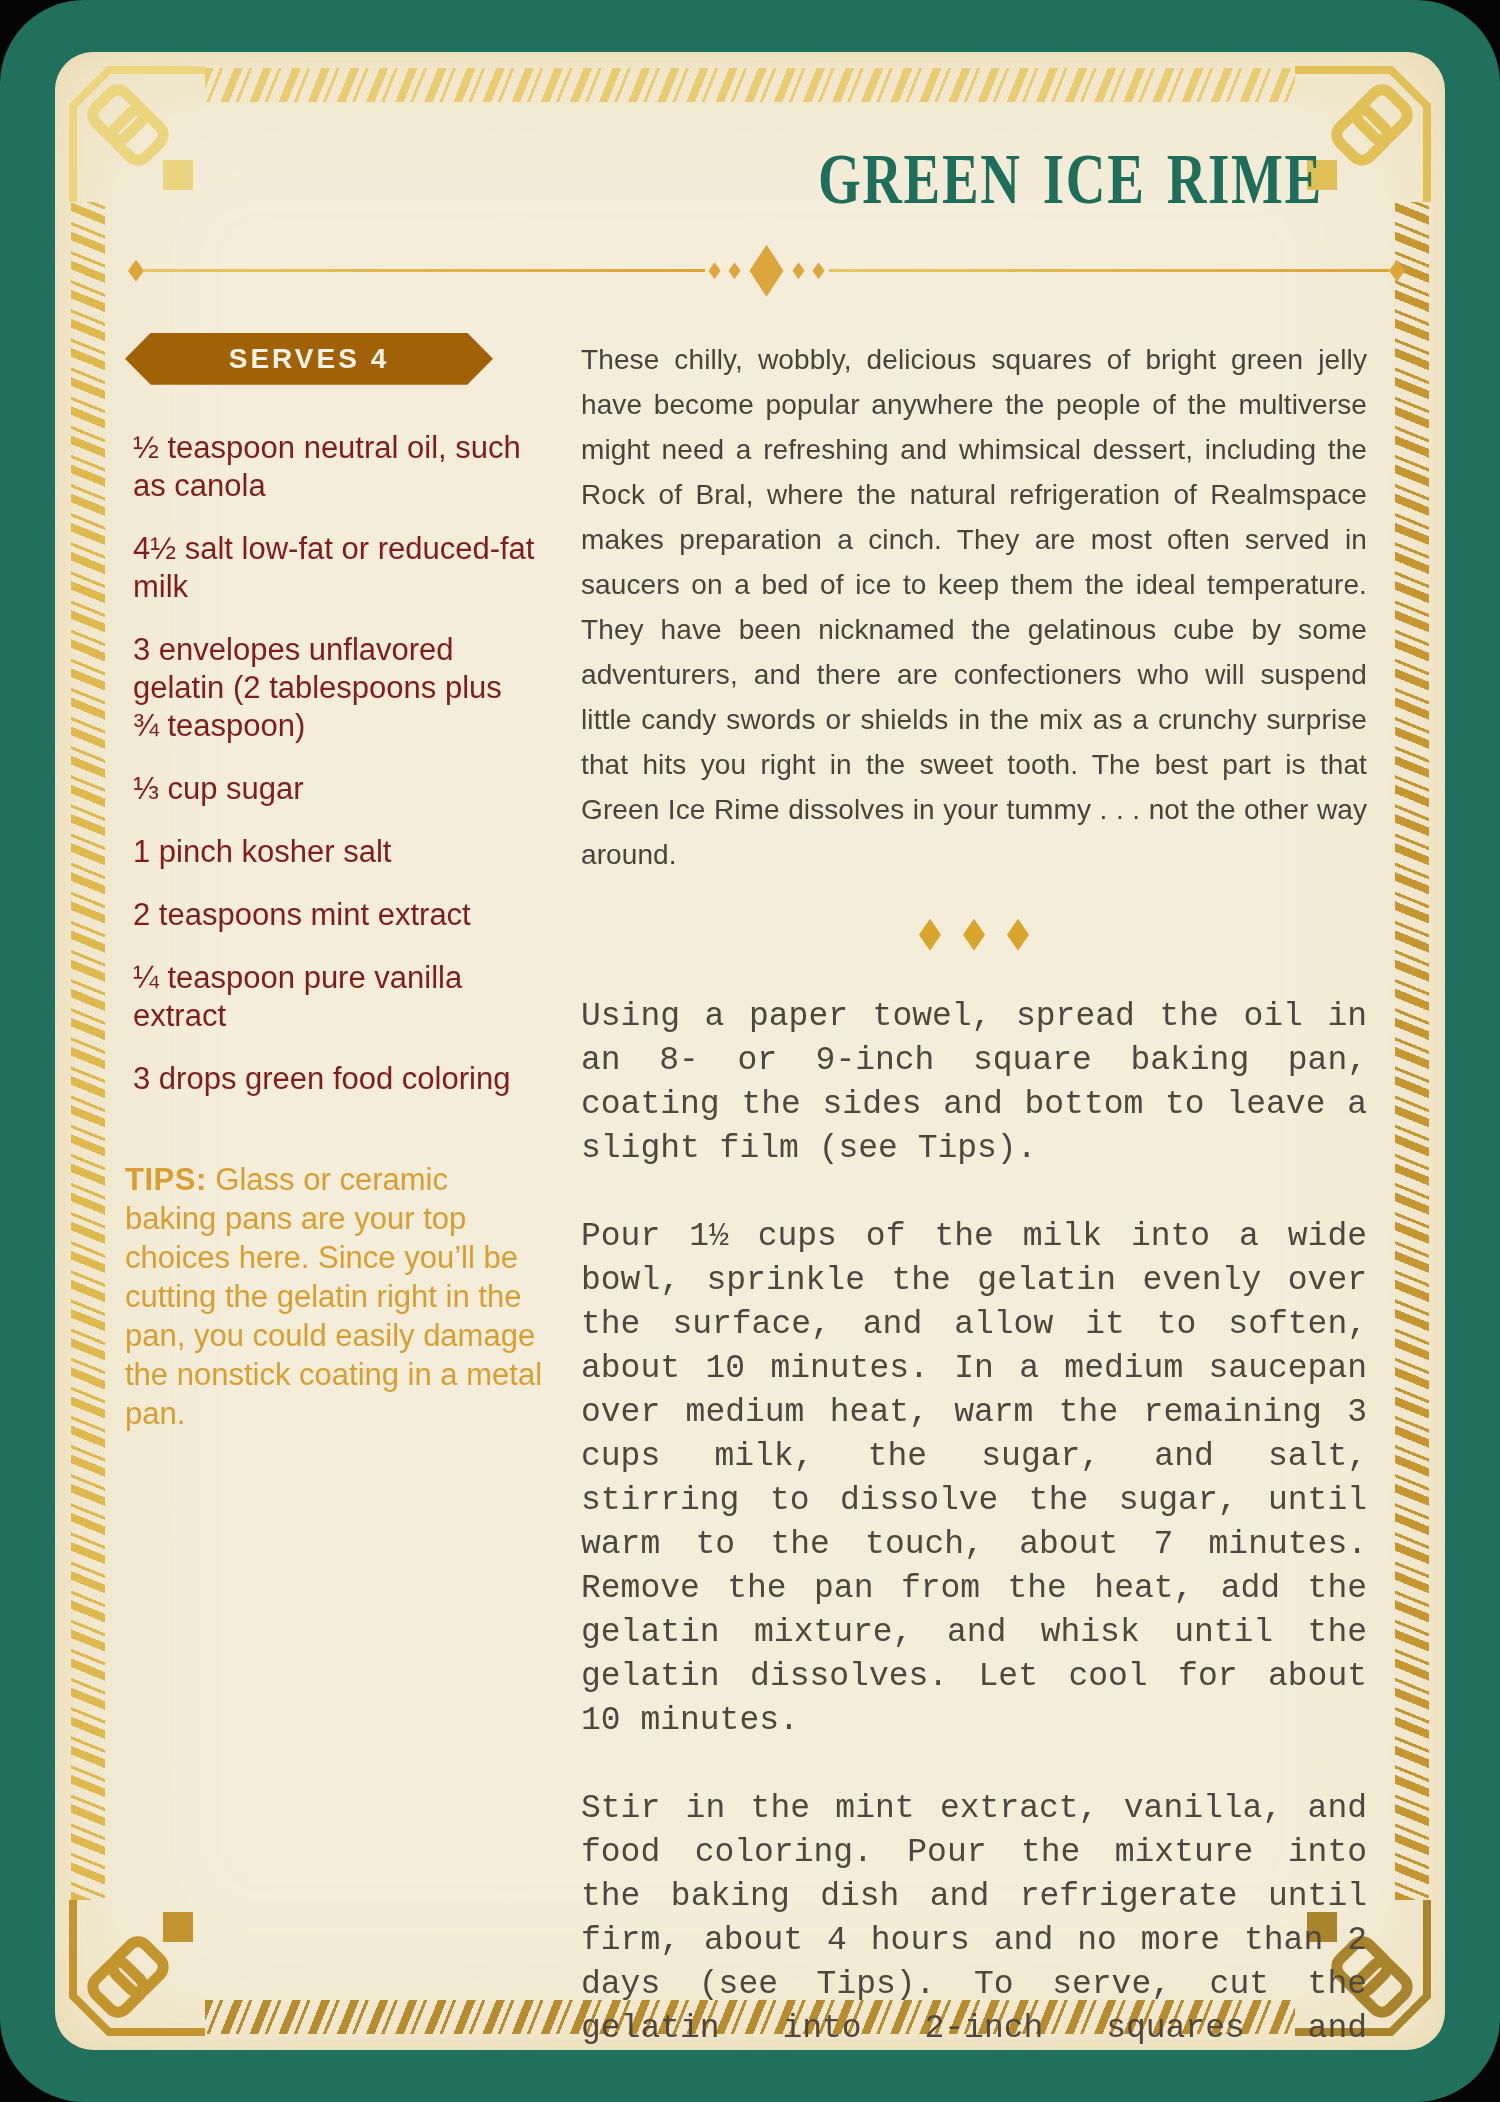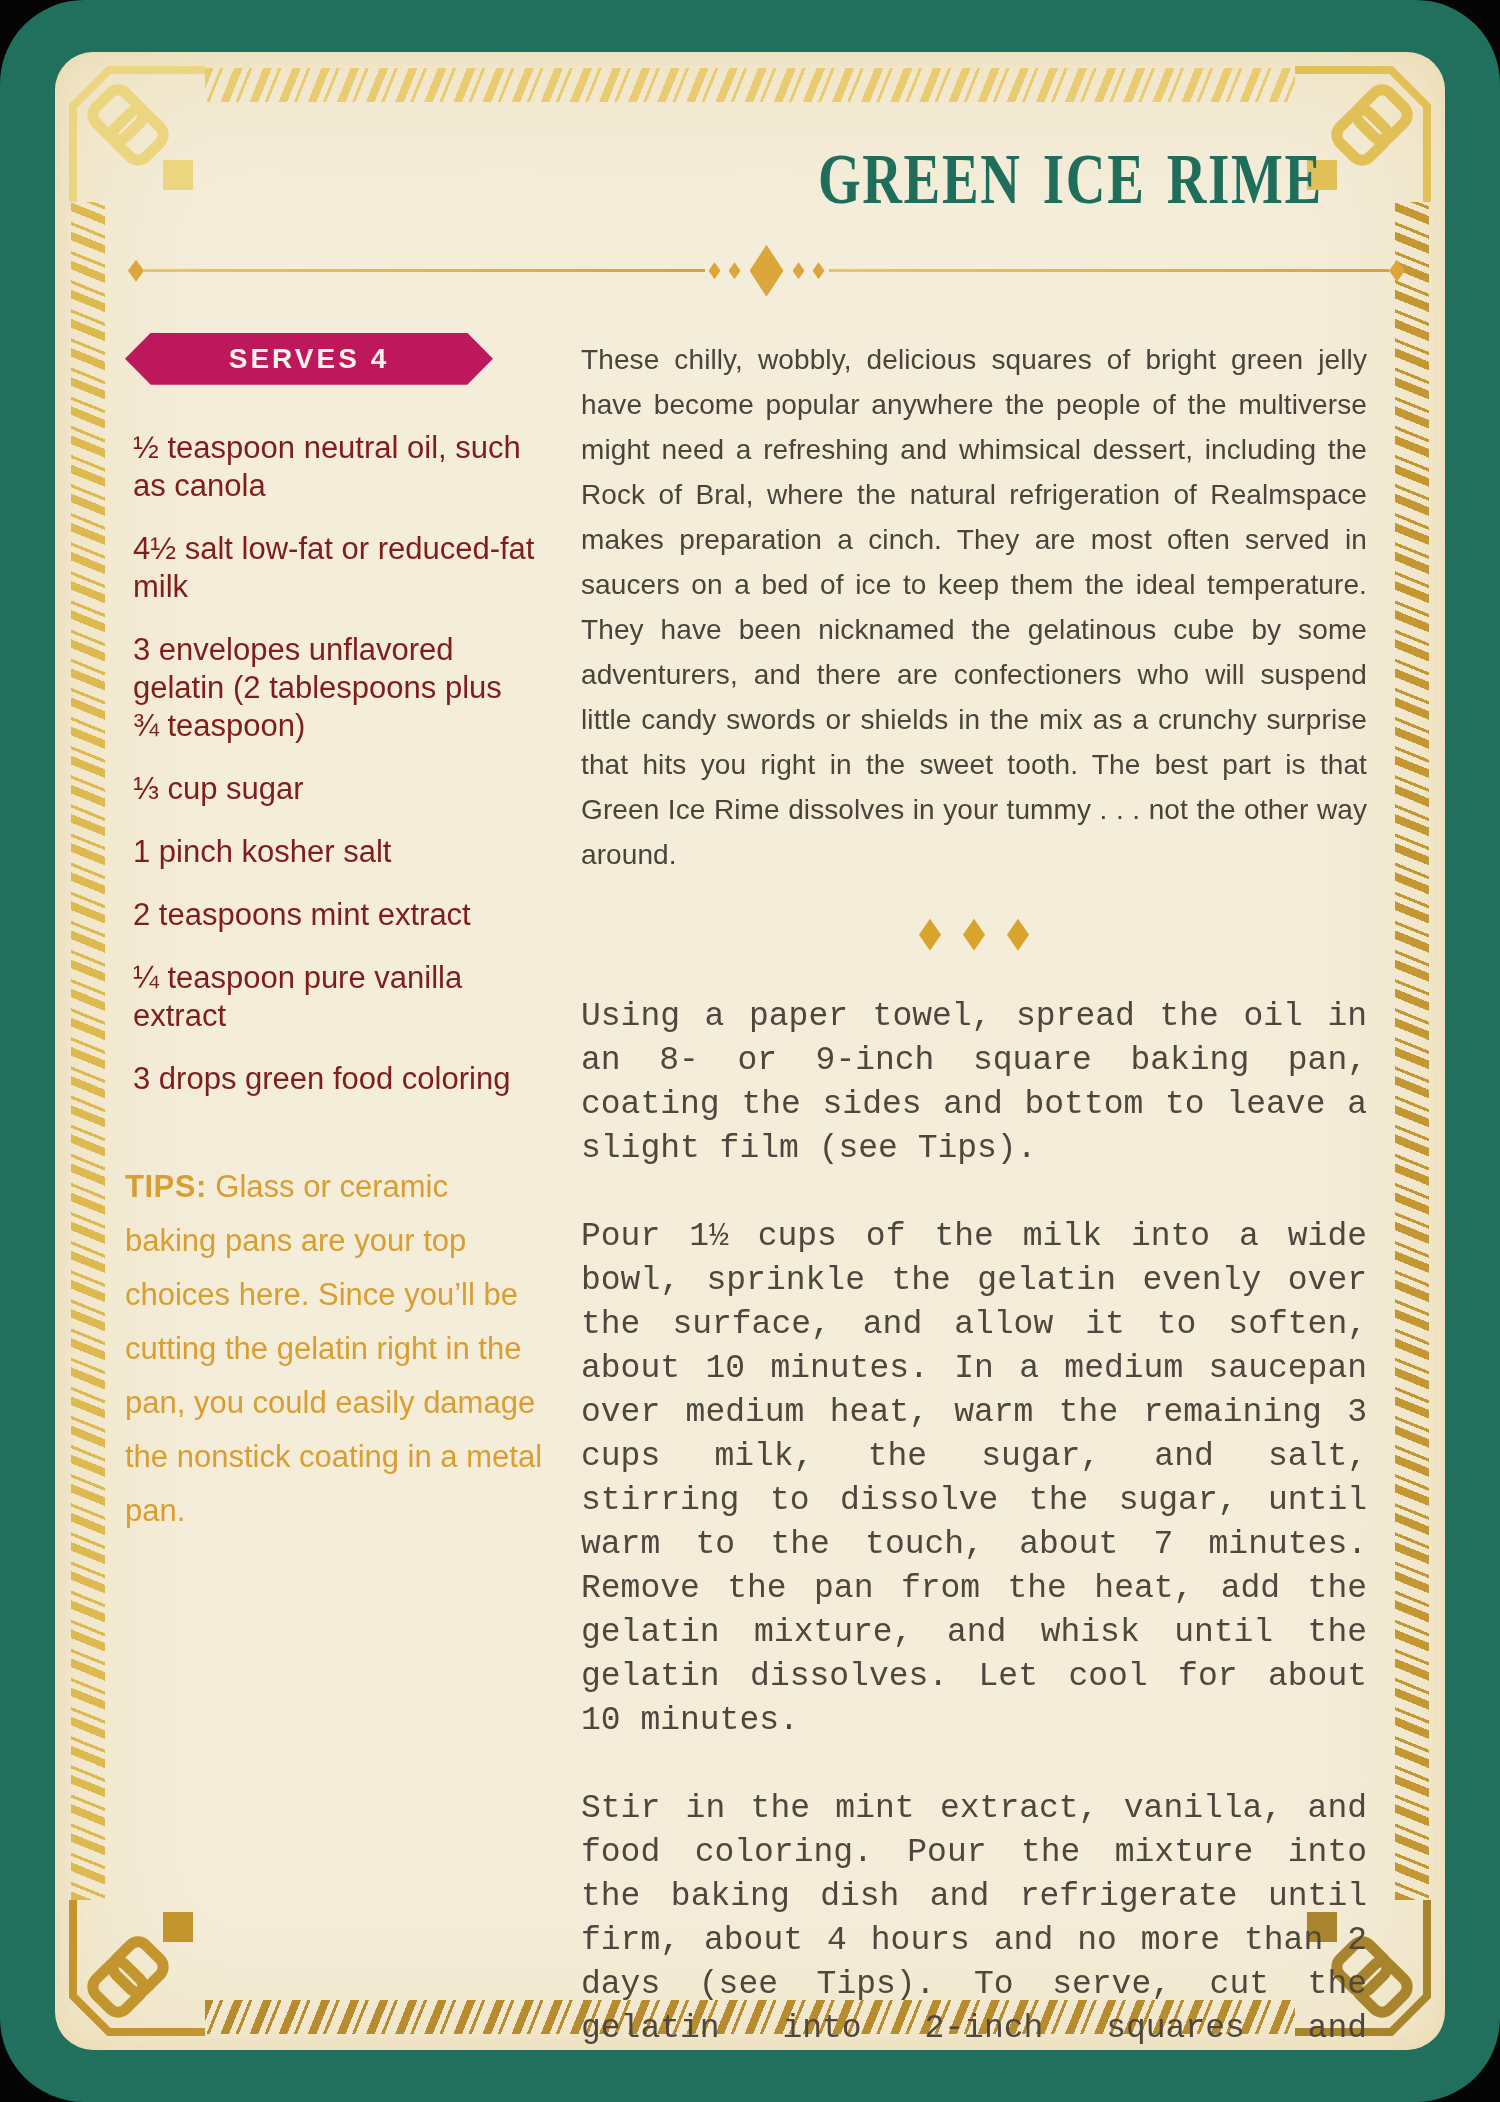--- a/index.html
+++ b/index.html
@@ -44,30 +44,30 @@
   .dmd{background:currentColor;clip-path:polygon(50% 0,100% 50%,50% 100%,0 50%);flex:0 0 auto;}
   .dmd.end{width:16px;height:22px;}
   .dmd.s{width:12px;height:17px;margin:0 4px;}
   .dmd.big{width:34px;height:52px;margin:0 5px;}
   
   .columns{position:relative;display:flex;margin:36px 0 0 70px;}
   .left{width:418px;flex:0 0 aupx;flex:0 0 418px;}
   .right{flex:1;margin-left:38px;margin-right:78px;}
   
   .badge{
-    width:368px;height:52px;background:#be185d;margin-bottom:44px;
+    width:368px;height:52px;background:#a16207;margin-bottom:44px;
     clip-path:polygon(0 50%,7% 0,93% 0,100% 50%,93% 100%,7% 100%);
     display:flex;align-items:center;justify-content:center;
   }
   .badge span{color:#f8f3e6;font-weight:bold;font-size:28px;letter-spacing:3px;}
   
   .ingredients{list-style:none;margin:8px;padding:0;color:#7f1d1d;font-size:31px;line-height:38px;}
   .ingredients li{margin-bottom:25px;}
   
-  .tips{margin-top:62px;color:#d89e31;font-size:31px;line-height:54px;}
+  .tips{margin-top:62px;color:#d89e31;font-size:31px;line-height:39px;}
   .tips p{margin:0 0 40px 0;}
   .tips strong{font-weight:bold;letter-spacing:.5px;}
   
   .intro{
     margin:4px 0 0 0;color:#4b433b;font-size:28px;line-height:45px;
     text-align:justify;letter-spacing:.1px;
   }
   .tri-diamond{display:flex;justify-content:center;gap:22px;margin:42px 0 44px 0;color:#d9a42c;}
   .tri-diamond .dmd{width:22px;height:32px;}
   .step{

